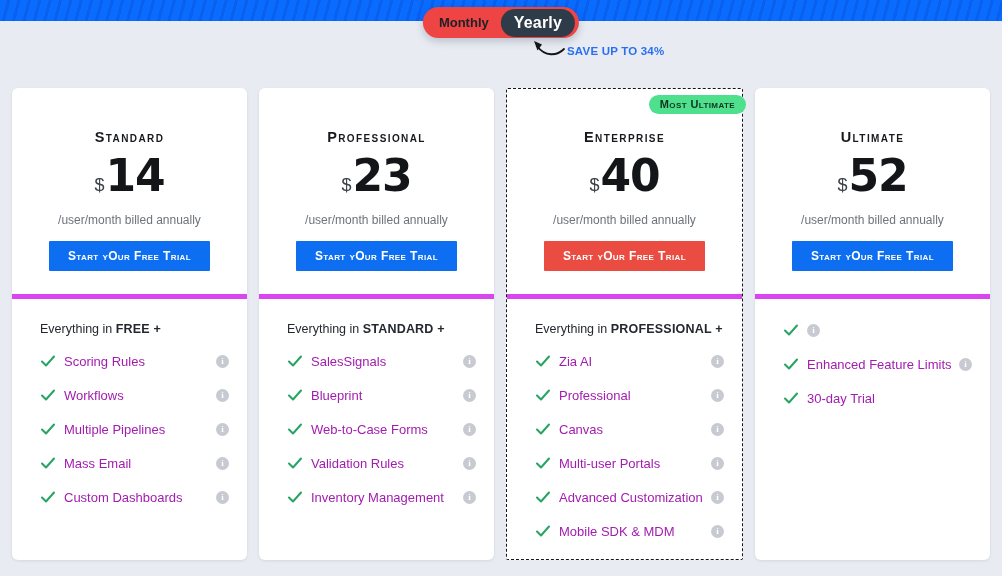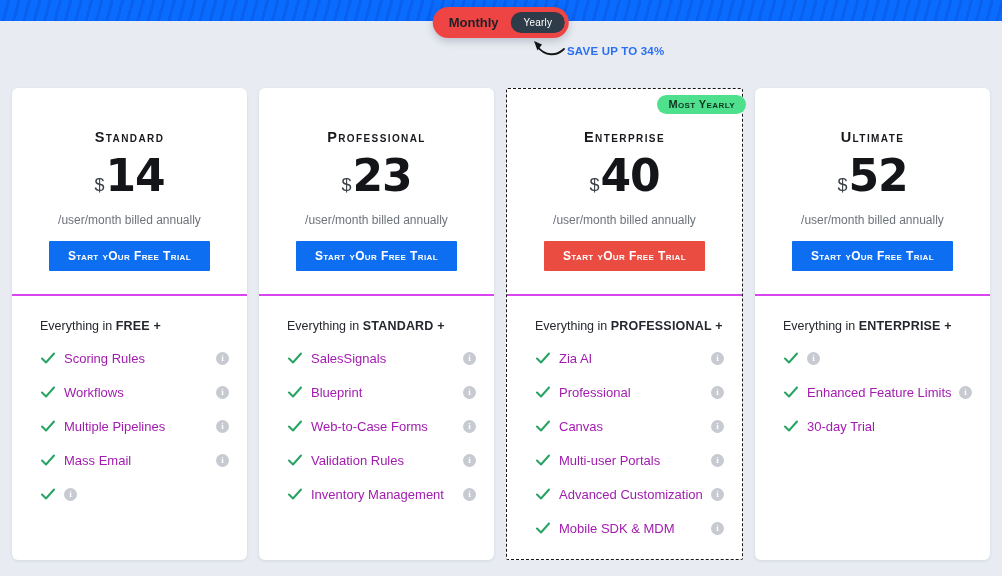--- a/index.html
+++ b/index.html
@@ -29,21 +29,21 @@
     position:absolute; top:7px; left:50%; transform:translateX(-50%);
     background:#ef4444; border-radius:17px; height:31px;
     display:flex; align-items:center; padding:3px 4px 3px 6px;
     box-shadow:0 3px 8px rgba(15,25,60,.22);
     z-index:5;
   }
   .toggle .opt-monthly{
     font-size:13px; font-weight:700; color:#1d2127; padding:0 12px 0 10px; cursor:pointer;
   }
   .toggle .opt-yearly{
-    background:var(--toggle-dark); color:#fff; font-size:10px; font-weight:400;
+    background:var(--toggle-dark); color:#fff; font-size:16px; font-weight:700;
     border-radius:14px; padding:5px 13px; cursor:pointer; letter-spacing:.2px;
   }
 
   .save-note{
     position:absolute; top:45px; left:567px;
     color:var(--save-blue); font-size:11.5px; font-weight:700; letter-spacing:.2px;text-align:center;
   }
   .save-arrow{position:absolute; top:37px; left:530px; width:36px; height:22px;}
 
   
@@ -60,21 +60,21 @@
     border:1.5px dashed #151515; border-radius:2px; box-shadow:none;
   }
   .badge{
     position:absolute; top:6px; right:-4px;
     background:var(--badge-green); color:#10331f;
     font-size:11px; font-weight:700; letter-spacing:.4px;
     padding:3px 11px 4px; border-radius:11px;
   }
   .card-head{
     text-align:center; padding:41px 37px 23px;
-    border-bottom:2px solid #d946ef;
+    border-bottom:5px solid #d946ef;
   }
   .card.highlight .card-head{padding-top:40px;}
   .plan-title{
     font-size:14.5px; font-weight:700; letter-spacing:1.4px; color:#17191d;
   }
   .price{margin-top:5px; color:#141518; white-space:nowrap; line-height:52px;}
   .price .currency{font-size:18px; font-weight:400; color:#3c4148; margin-right:1px;}
   .price .amount{
     font-family:"DejaVu Sans", sans-serif; font-size:44px; font-weight:800; letter-spacing:-1px;
   }
@@ -150,20 +150,21 @@
           <span class="chk"><svg width="16" height="14" viewBox="0 0 16 14">
               <path d="M2 7.5 L6 11.5 L14 2.5" fill="none" stroke="#27a463" stroke-width="2" stroke-linecap="round" stroke-linejoin="round"></path>
             </svg></span>
           <span class="flabel">Mass Email</span>
           <span class="info">i</span>
         </div>
         <div class="frow">
           <span class="chk"><svg width="16" height="14" viewBox="0 0 16 14">
               <path d="M2 7.5 L6 11.5 L14 2.5" fill="none" stroke="#27a463" stroke-width="2" stroke-linecap="round" stroke-linejoin="round"></path>
             </svg></span>
+          <span class="flabel">Custom Dashboards</span>
           <span class="info">i</span>
         </div>
       </div>
     </div>
     <div class="card">
       <div class="card-head">
         <div class="plan-title sc">Professional</div>
         <div class="price"><span class="currency">$</span><span class="amount">23</span></div>
         <div class="per">/user/month billed annually</div>
         <button class="cta" style="background: rgb(13, 110, 242);">Start yOur Free Trial</button>
@@ -201,21 +202,21 @@
         <div class="frow">
           <span class="chk"><svg width="16" height="14" viewBox="0 0 16 14">
               <path d="M2 7.5 L6 11.5 L14 2.5" fill="none" stroke="#27a463" stroke-width="2" stroke-linecap="round" stroke-linejoin="round"></path>
             </svg></span>
           <span class="flabel">Inventory Management</span>
           <span class="info">i</span>
         </div>
       </div>
     </div>
     <div class="card highlight">
-      <div class="badge sc">Most Yearly</div>
+      <div class="badge sc">Most Ultimate</div>
       <div class="card-head">
         <div class="plan-title sc">Enterprise</div>
         <div class="price"><span class="currency">$</span><span class="amount">40</span></div>
         <div class="per">/user/month billed annually</div>
         <button class="cta" style="background: rgb(234, 76, 66);">Start yOur Free Trial</button>
       </div>
       <div class="features">
         <div class="intro"><span>Everything in</span> <b>PROFESSIONAL +</b></div>
         <div class="frow">
           <span class="chk"><svg width="16" height="14" viewBox="0 0 16 14">
@@ -262,21 +263,20 @@
       </div>
     </div>
     <div class="card">
       <div class="card-head">
         <div class="plan-title sc">Ultimate</div>
         <div class="price"><span class="currency">$</span><span class="amount">52</span></div>
         <div class="per">/user/month billed annually</div>
         <button class="cta" style="background: rgb(13, 110, 242);">Start yOur Free Trial</button>
       </div>
       <div class="features">
-        <div class="intro"><span>Everything in</span> <b>ENTERPRISE +</b></div>
         <div class="frow">
           <span class="chk"><svg width="16" height="14" viewBox="0 0 16 14">
               <path d="M2 7.5 L6 11.5 L14 2.5" fill="none" stroke="#27a463" stroke-width="2" stroke-linecap="round" stroke-linejoin="round"></path>
             </svg></span>
           <span class="info">i</span>
         </div>
         <div class="frow">
           <span class="chk"><svg width="16" height="14" viewBox="0 0 16 14">
               <path d="M2 7.5 L6 11.5 L14 2.5" fill="none" stroke="#27a463" stroke-width="2" stroke-linecap="round" stroke-linejoin="round"></path>
             </svg></span>

